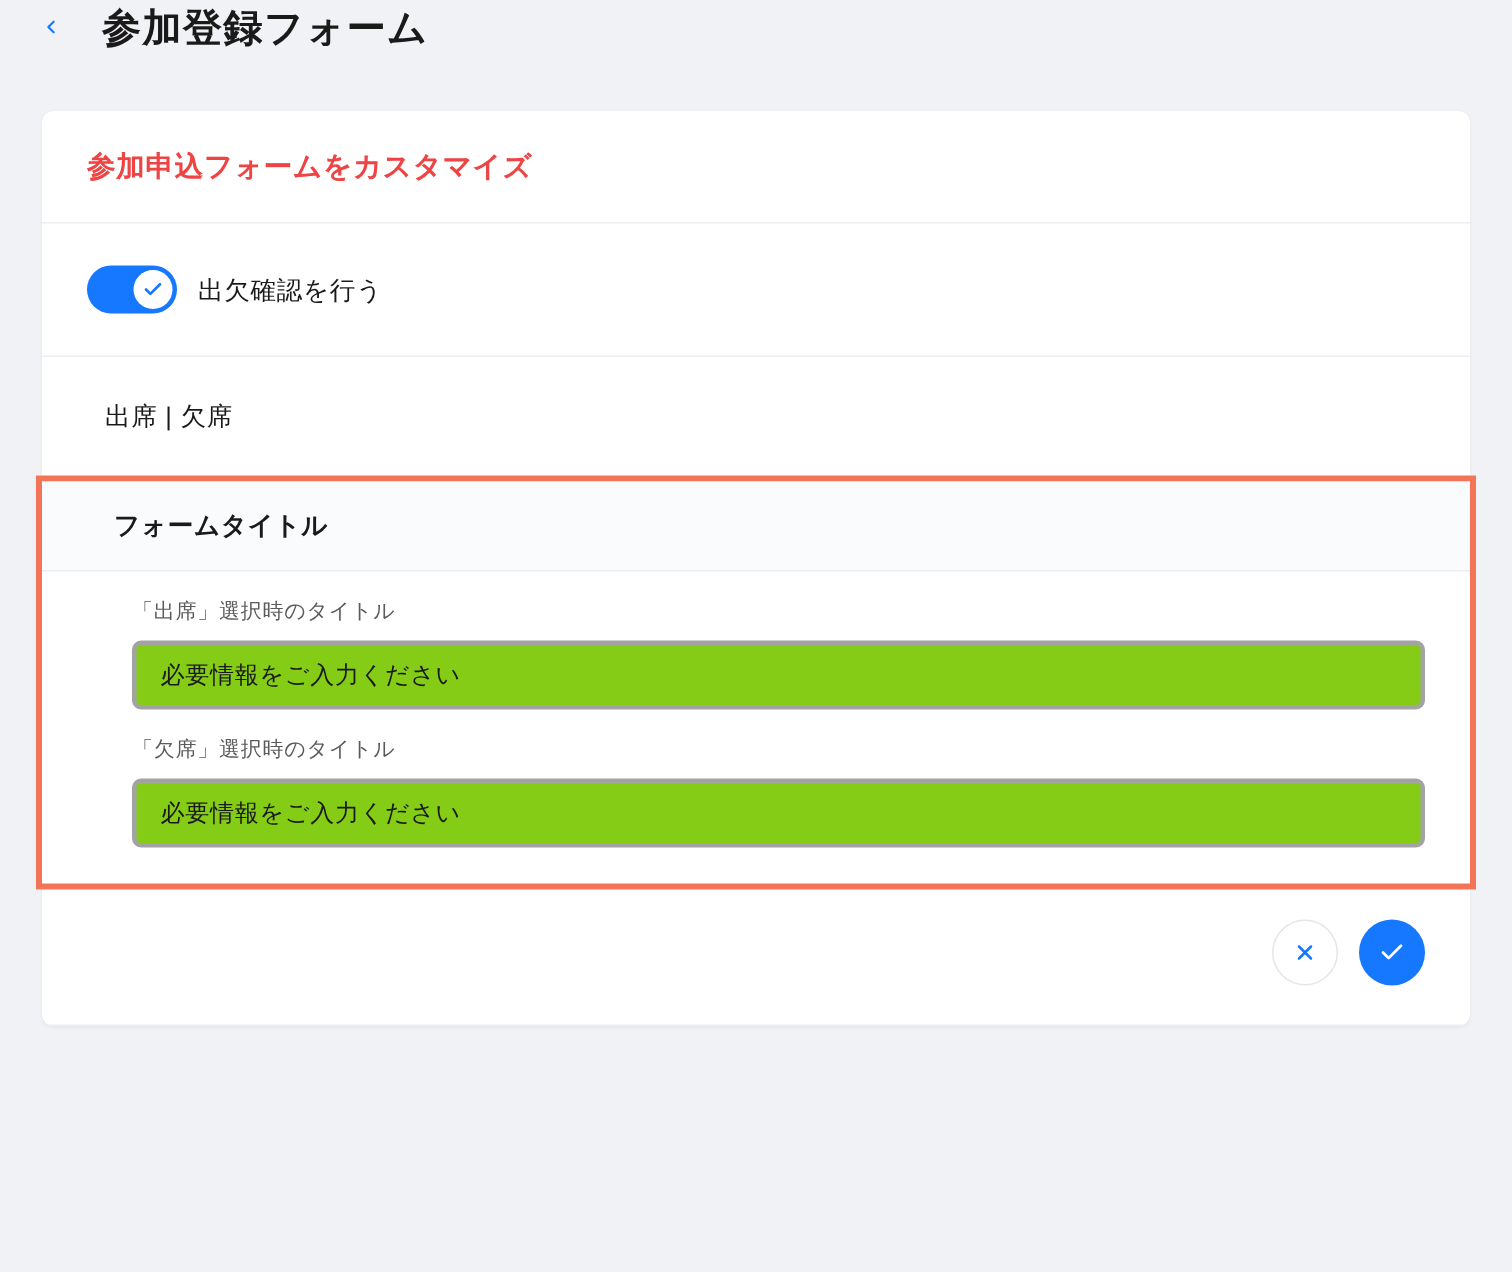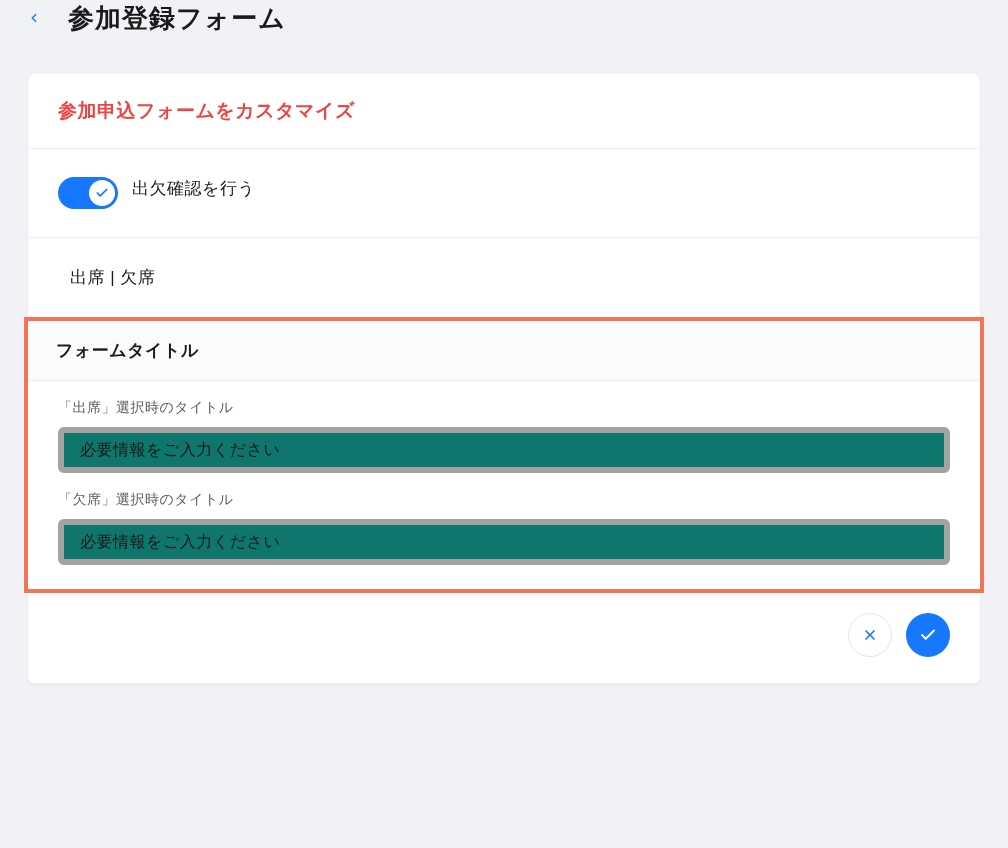--- a/index.html
+++ b/index.html
@@ -50,20 +50,21 @@
     .section-subheading {
       padding: 18px 30px;
       font-size: 17px;
       font-weight: 700;
       color: #1a1a1a;
       letter-spacing: 0.5px;
       border-bottom: 1px solid #eceef1;
     }
     .toggle-row {
       display: flex;
+      align-items: center;
       gap: 14px;
       padding: 28px 30px;
       border-bottom: 1px solid #eceef1;
       font-family: Liberation Serif, serif;
     }
     .switch {
       position: relative;
       width: 60px;
       height: 32px;
       background: #1677ff;
@@ -95,49 +96,50 @@
       color: #1a1a1a;
       letter-spacing: 0.5px;
     }
     .highlight-section {
       border: 4.5px solid #f47458;
       margin: 0 -4px;
       padding-bottom: 24px;
       background: #fff;
     }
     .form-title-heading {
-      padding: 18px 28px;
+      padding: 18px 48px;
       font-size: 17px;
       font-weight: 700;
       color: #1a1a1a;
       letter-spacing: 0.5px;
       background: #fafbfc;
       border-bottom: 1px solid #eceef1;
     }
     .field-block {
       padding: 18px 30px 0 30px;
+      margin-left: 30px;
     }
     .field-label {
       font-size: 14px;
       color: #5a5a5a;
       margin-bottom: 10px;
       letter-spacing: 0.5px;
     }
     .text-input {
       width: 100%;
       height: 46px;
-      border: 6px solid #a3a3a3;
+      border: 3px solid #a3a3a3;
       border-radius: 6px;
       padding: 0 16px;
       font-size: 16px;
       color: #1a1a1a;
       letter-spacing: 0.5px;
       font-family: inherit;
       outline: none;
-      background: #0f766e;
+      background: #84cc16;
     }
     .action-row {
       display: flex;
       justify-content: flex-end;
       gap: 14px;
       padding: 20px 30px 26px 30px;
       border-bottom: 1px solid #eceef1;
     }
     .round-btn {
       width: 44px;

